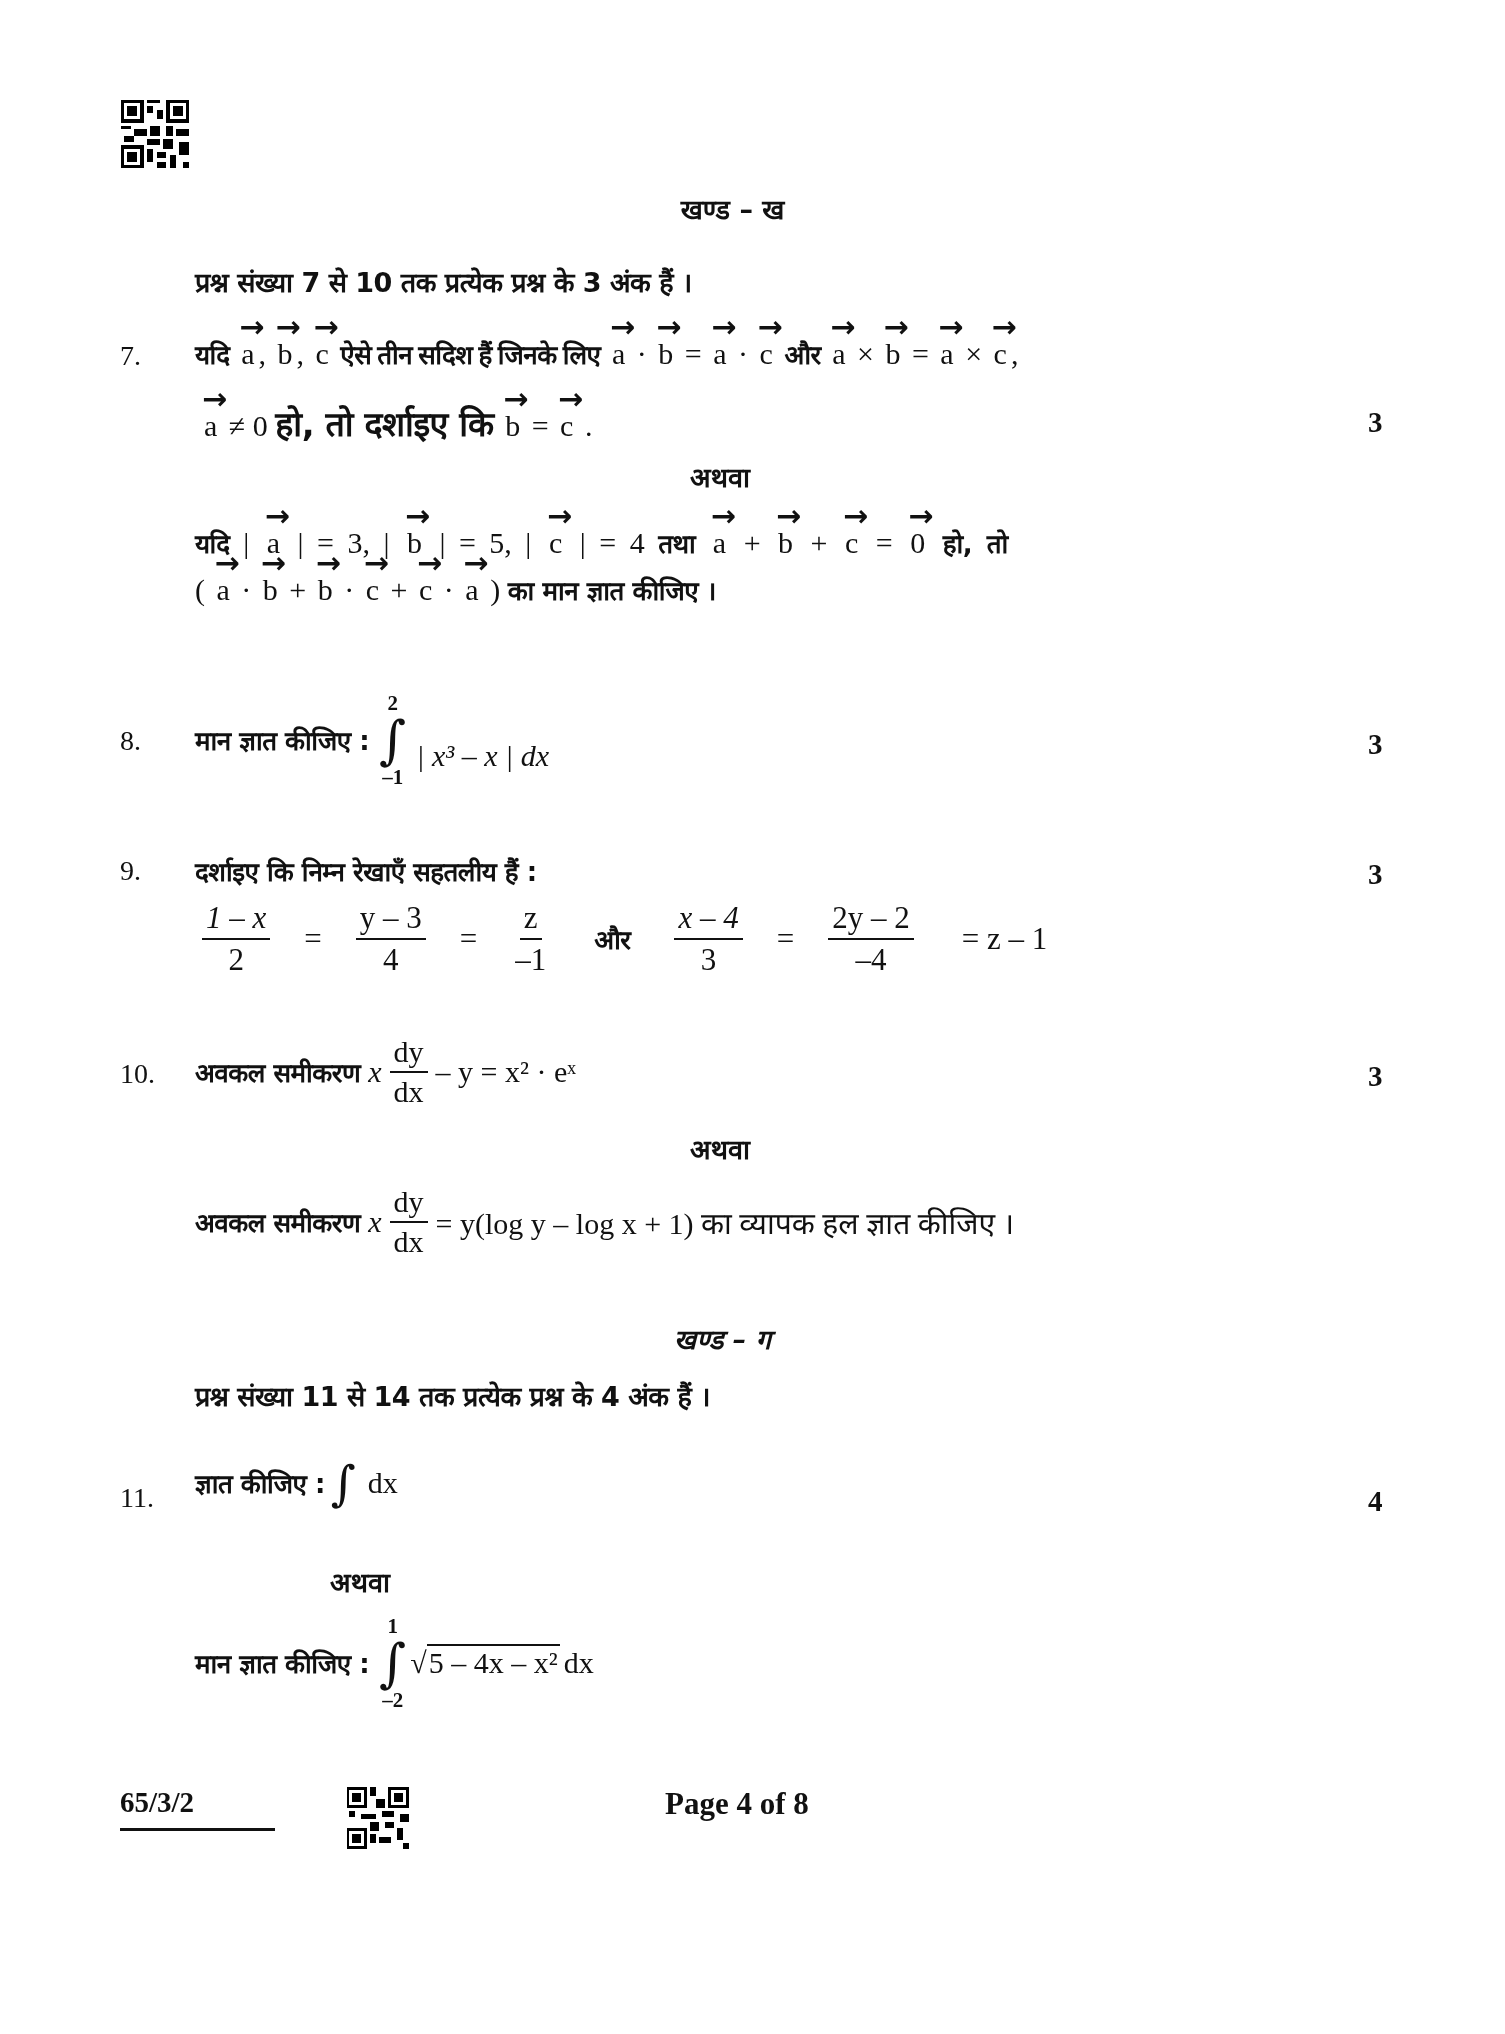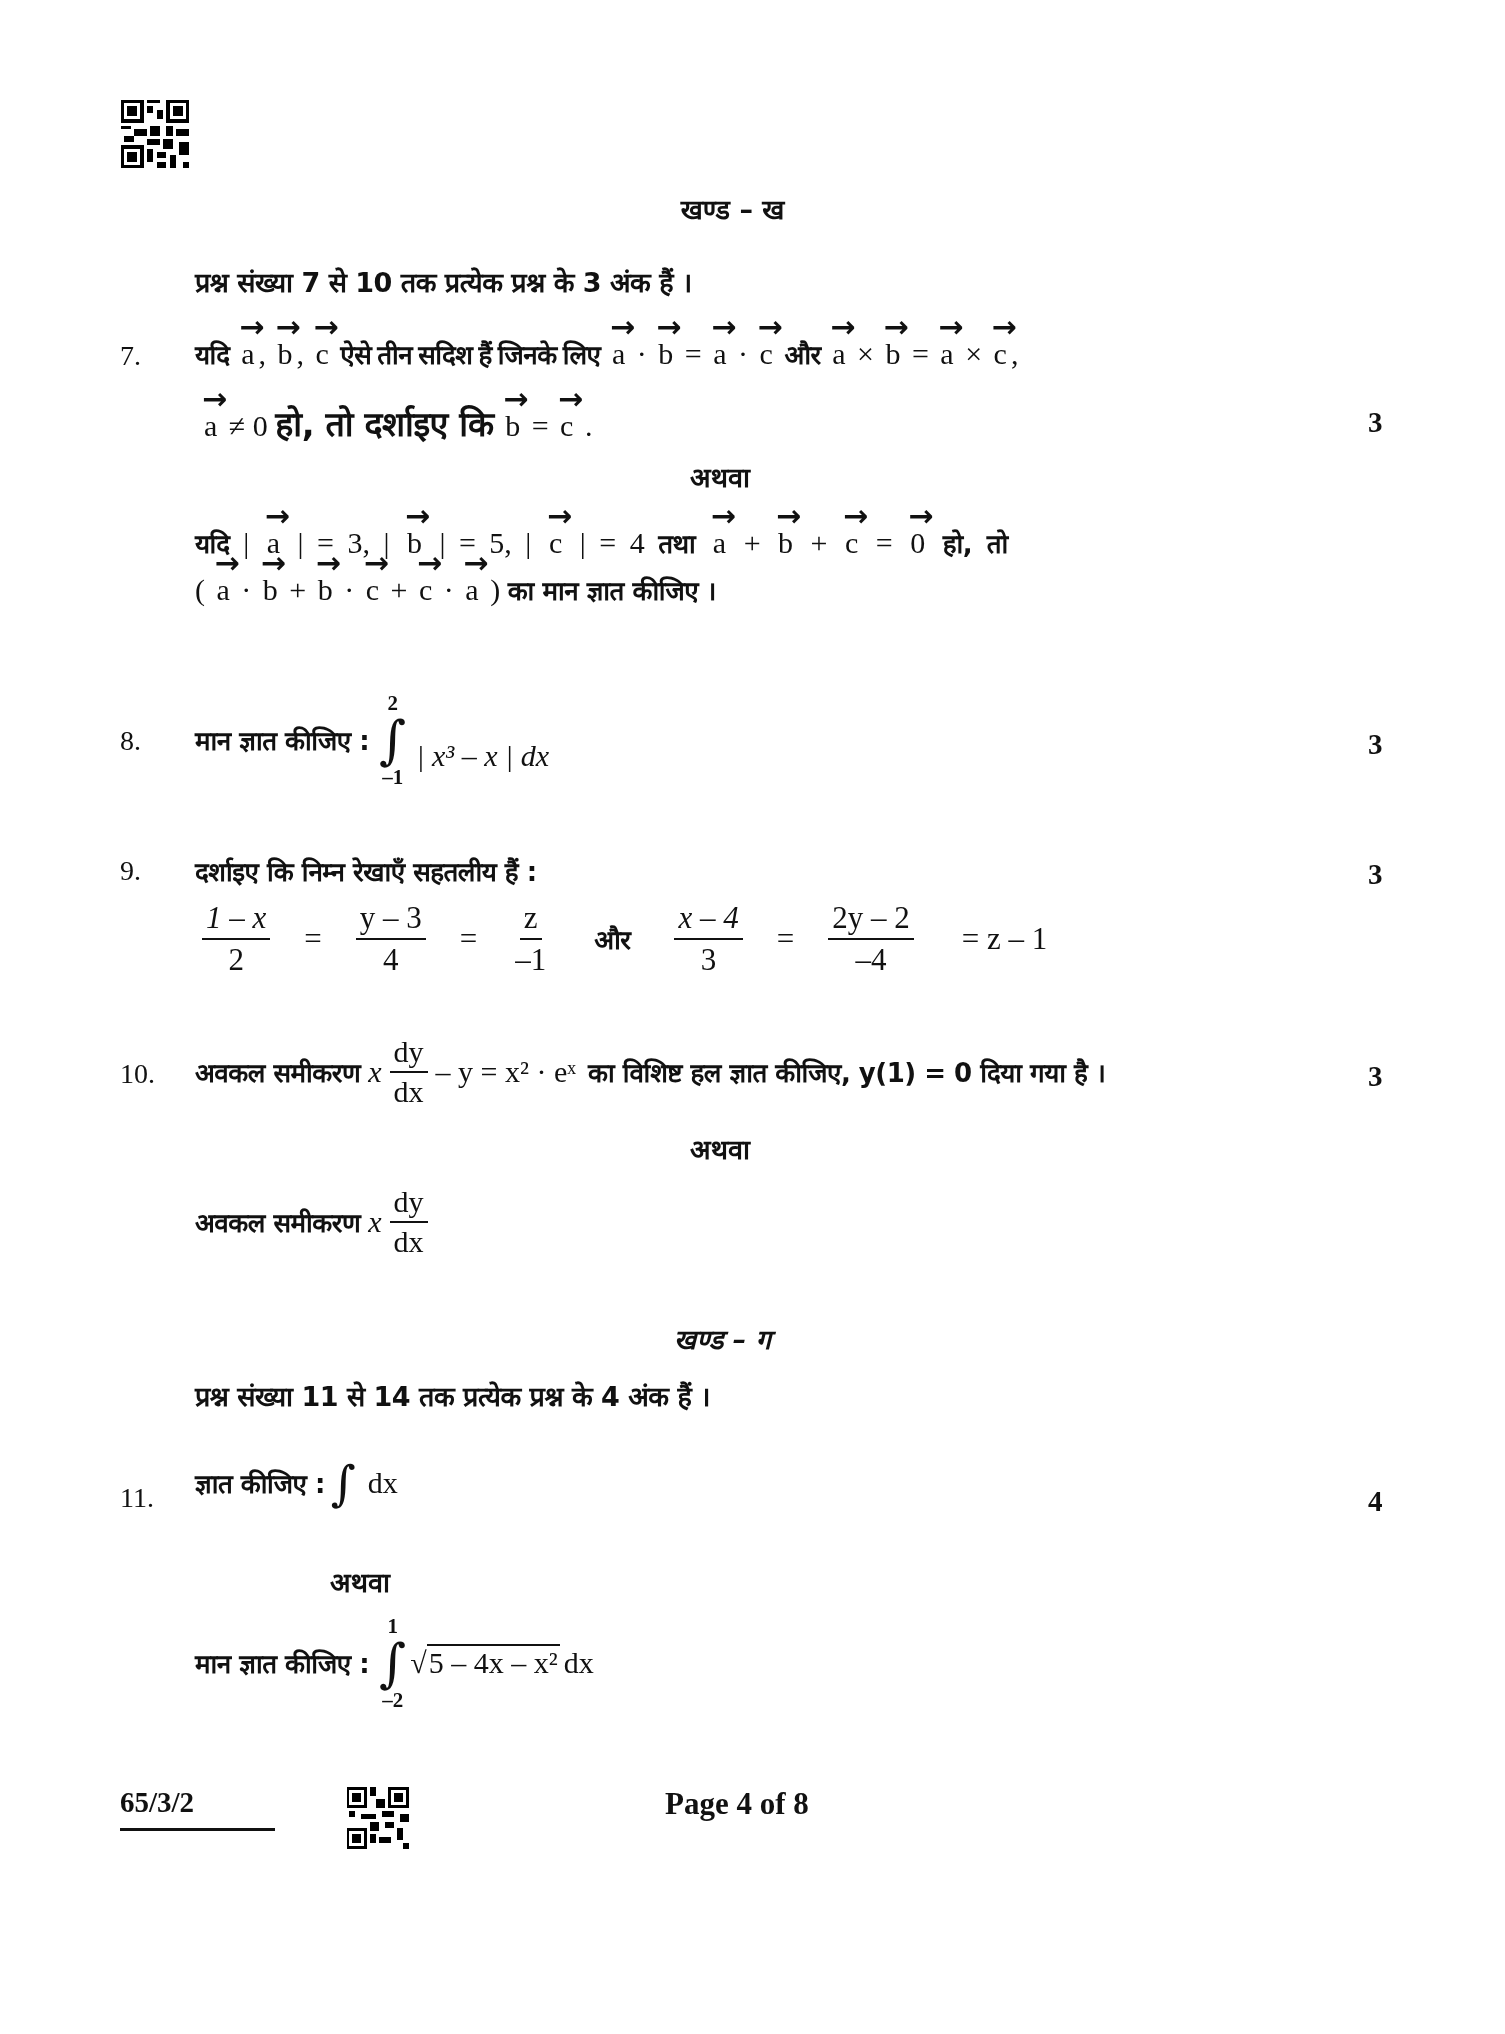--- a/index.html
+++ b/index.html
@@ -144,33 +144,33 @@
 
 <div class="abs qnum" style="left:120px; top:1058px;">10.</div>
 <div class="abs math" style="left:195px; top:1035px; display:flex; align-items:center;">
   <span class="hi" style="font-size:26px; margin-right:8px;">अवकल समीकरण</span>
   <span class="mi">x</span>
   <span class="frac" style="margin:0 8px;">
       <span class="num">dy</span>
       <span class="den">dx</span>
     </span>
   <span>– y = x² · eˣ</span>
-  <span class="hi" style="font-size:26px; margin-left:12px;">का विशिष्ट हल ज्ञात कीजिए, y(1) = 0 दिया गया है ।</span>
 </div>
 <div class="abs marks" style="left:1368px; top:1060px;">3</div>
 
 <div class="abs heading" style="left:0; width:1440px; text-align:center; top:1130px;">अथवा</div>
 
 <div class="abs math" style="left:195px; top:1185px; display:flex; align-items:center;">
   <span class="hi" style="font-size:26px; margin-right:8px;">अवकल समीकरण</span>
   <span class="mi">x</span>
   <span class="frac" style="margin:0 8px;">
       <span class="num">dy</span>
       <span class="den">dx</span>
     </span>
+  <span>= y(log y – log x + 1) का व्यापक हल ज्ञात कीजिए ।</span>
 </div>
 
 <div class="abs heading" style="left:0; width:1445px; text-align:center; top:1320px;font-style:italic;">खण्ड – ग</div>
 <div class="abs txt hi" style="left:195px; top:1380px;">प्रश्न संख्या 11 से 14 तक प्रत्येक प्रश्न के 4 अंक हैं ।</div>
 
 <div class="abs qnum" style="left:120px; top:1482px;">11.</div>
 <div class="abs math" style="left:195px; top:1455px; display:flex; align-items:center;">
   <span class="hi" style="font-size:26px; margin-right:6px;">ज्ञात कीजिए :</span>
   <span style="font-size:48px; font-family:'DejaVu Serif', serif;">∫</span>
   <span style="margin-left:12px;">dx</span>

